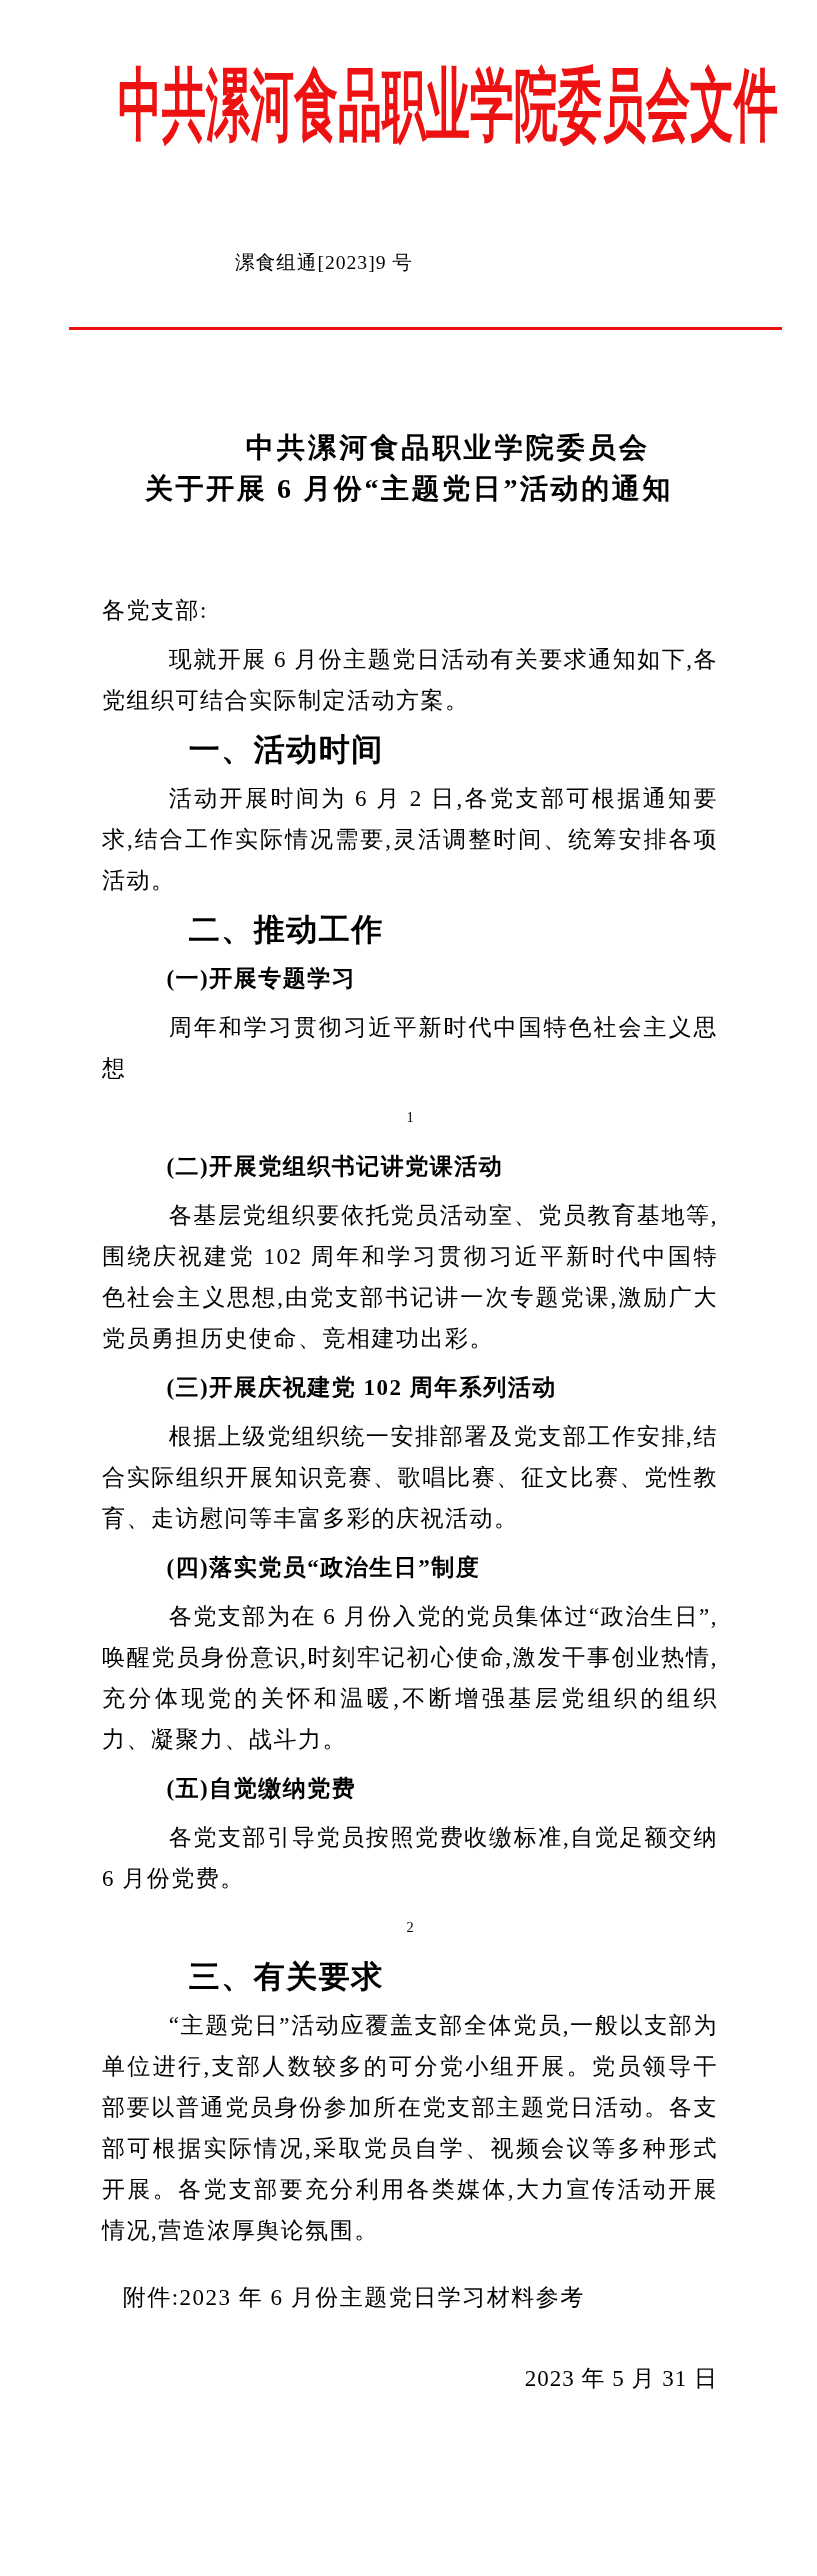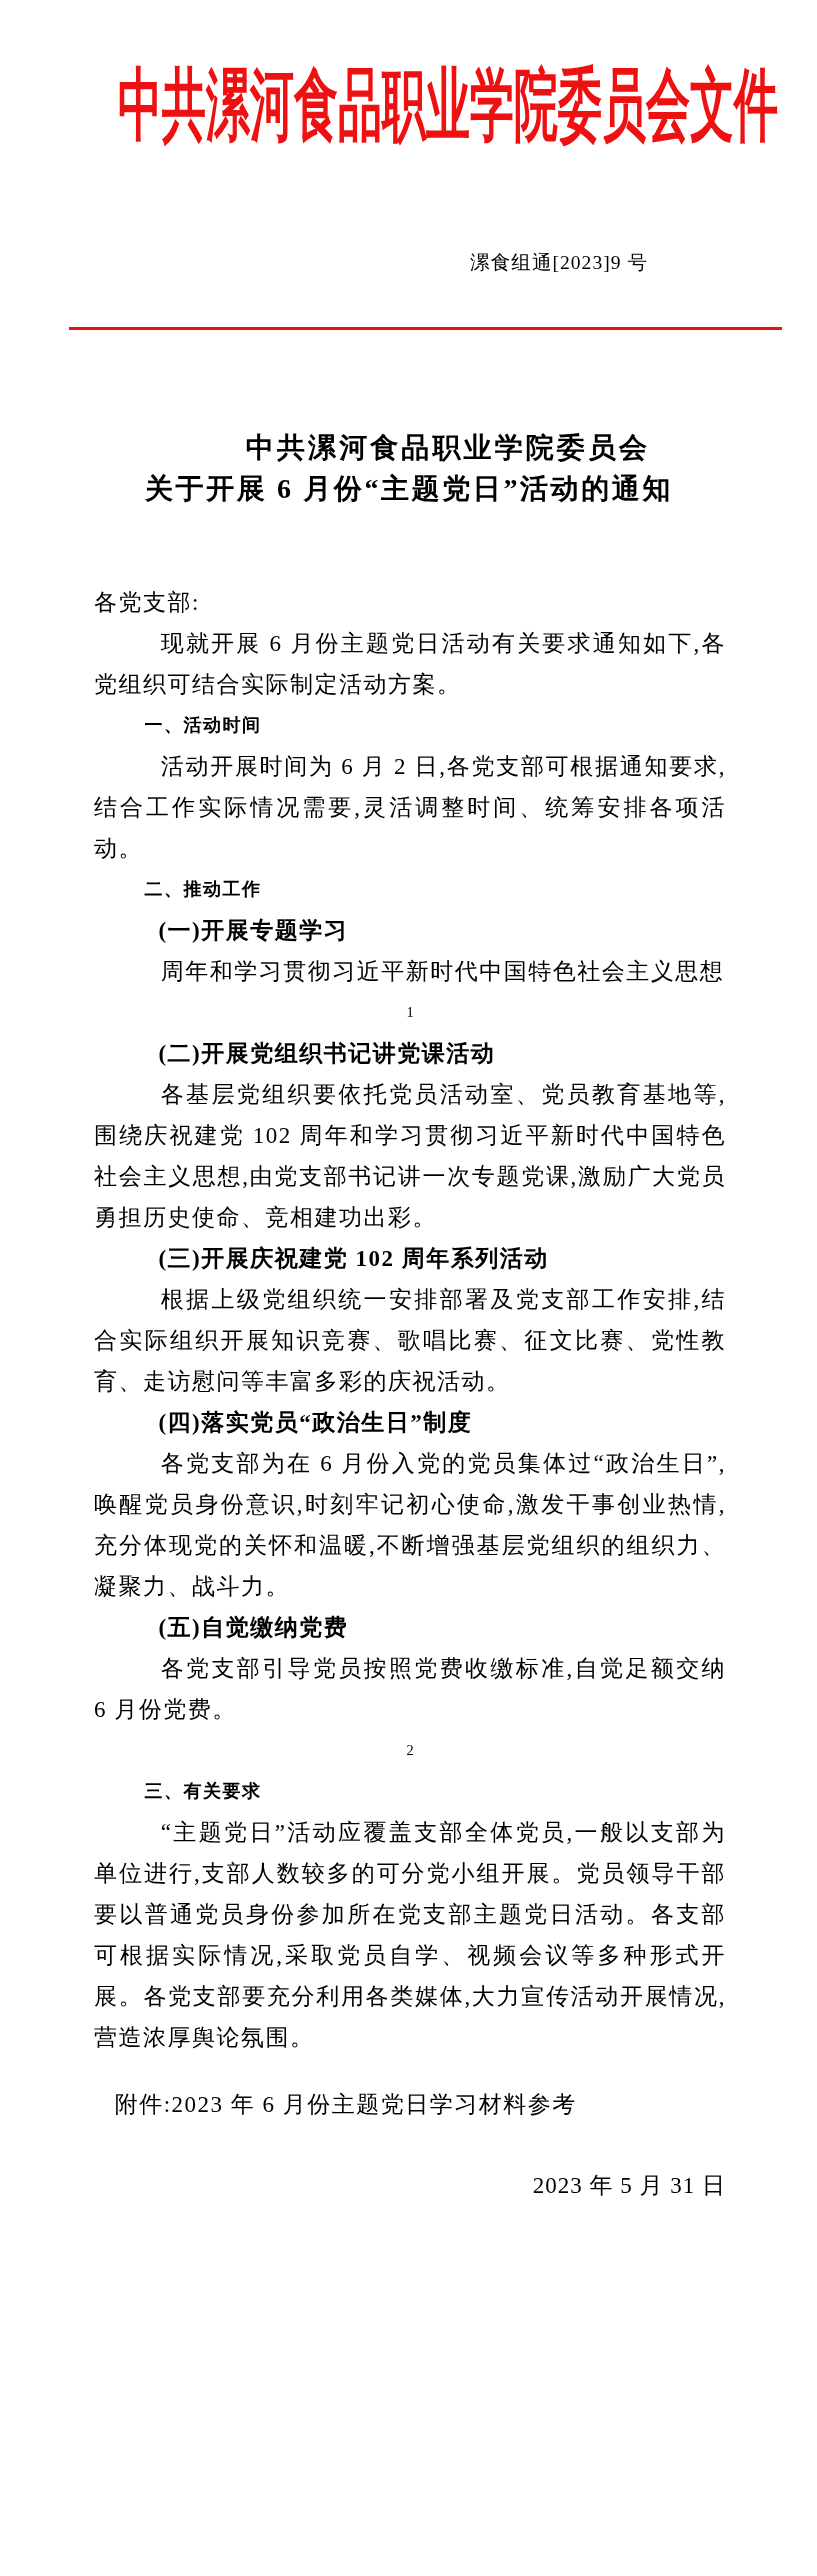--- a/index.html
+++ b/index.html
@@ -26,21 +26,21 @@
     transform: scaleY(1.8);
     transform-origin: left top;
     font-family: "Liberation Serif", serif;
   }
   
   .doc-number {
     position: absolute;
     left: 0;
     top: 253px;
     width: 648px;
-    text-align: right;
+    text-align: center;
     font-size: 19.6px;
     line-height: 1;
     letter-spacing: 1px;
   }
   
   .red-line {
     position: absolute;
     left: 69px;
     top: 327px;
     width: 713px;
@@ -77,28 +77,28 @@
     position: absolute;
     left: 94px;
     top: 582px;
     width: 632px;
     font-size: 23px;
     line-height: 41px;
     letter-spacing: 1.5px;
     text-align: justify;
     text-justify: inter-ideograph;
   }
-  .body p, .body h3, .body h4 { margin: 0; padding: 0; }
+  .body p, .body h3, .body h4 { margin: 8px; padding: 0; }
   .salutation { text-indent: 0; }
   .para { text-indent: 2.9em; }
   .para-cont { text-indent: 0; }
   .h1 {
     font-family: "Liberation Sans", "DejaVu Sans", sans-serif;
     font-weight: bold;
-    font-size: 18px;
+    font-size: 31px;
     text-indent: 2.8em;
     letter-spacing: 1.5px;
   }
   .h2 {
     font-family: "Liberation Serif", serif;
     font-weight: bold;
     font-size: 23px;
     text-indent: 2.8em;
     letter-spacing: 1.5px;
   }

